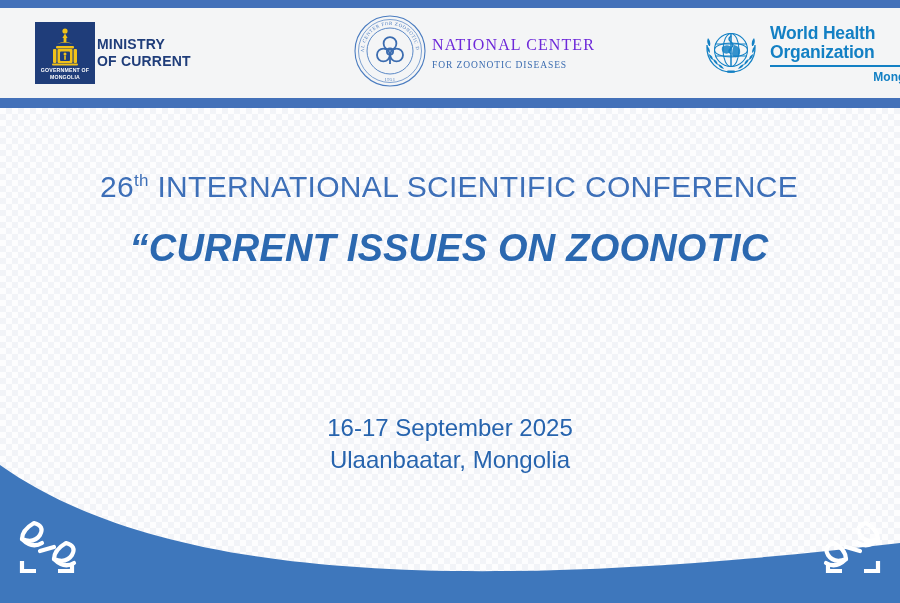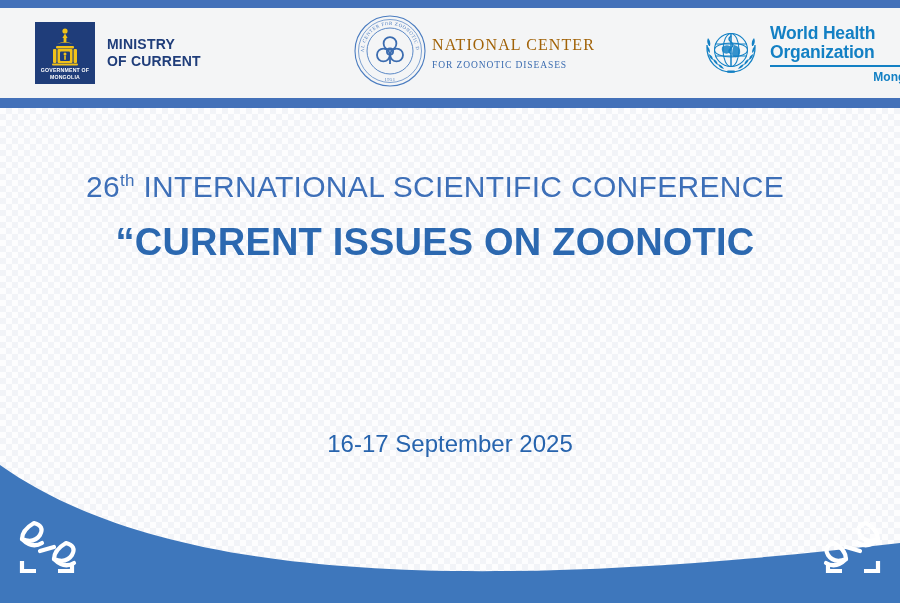--- a/index.html
+++ b/index.html
@@ -27,40 +27,40 @@
     position:absolute;left:0;top:8px;width:900px;height:90px;
     background:#f4f5f6;
     display:flex;align-items:center;
   }
   .logo-slot{position:relative;height:90px;display:flex;align-items:center;}
   .logo-moh{margin-left:35px;}
   .logo-nczd{position:absolute;left:352px;top:0;}
   .logo-who{position:absolute;left:700px;top:0;}
 
   
-  .moh-wrap{display:flex;align-items:center;gap:12px;}
+  .moh-wrap{display:flex;align-items:center;gap:2px;}
   .moh-crest{
     width:60px;height:62px;background:#1f3d7a;
     position:relative;display:block;
   }
   .moh-crest-text{
     position:absolute;left:0;right:0;bottom:4px;
     text-align:center;color:#ffffff;
     font-size:5.2px;font-weight:bold;letter-spacing:.2px;line-height:6.4px;
   }
   .moh-label{
     color:#1f3d7a;font-size:14px;font-weight:bold;
     line-height:17px;letter-spacing:.2px;
   }
 
   
   .nczd-wrap{display:flex;align-items:center;gap:4px;}
   .nczd-text{line-height:1;padding-top:2px;}
   .nczd-line1{
-    color:#a16207;font-family:"Liberation Serif", serif;
+    color:#6d28d9;font-family:"Liberation Serif", serif;
     font-size:16px;letter-spacing:1.1px;
   }
   .nczd-line2{
     color:#3b6cb0;font-family:"Liberation Serif", serif;
     font-size:9.5px;letter-spacing:.9px;margin-top:8px;
   }
 
   
   .who-wrap{display:flex;align-items:center;gap:8px;}
   .who-text{line-height:1;}
@@ -88,33 +88,33 @@
     background-color:#fdfdfe;
     background-image:
       linear-gradient(45deg, rgba(0,40,110,.045) 25%, transparent 25%, transparent 75%, rgba(0,40,110,.045) 75%),
       linear-gradient(45deg, rgba(0,40,110,.045) 25%, transparent 25%, transparent 75%, rgba(0,40,110,.045) 75%);
     background-size:12px 12px, 12px 12px;
     background-position:0 0, 6px 6px;
   }
 
   
   .title-block{
-    position:absolute;left:0;top:170px;width:870px;text-align:center;
+    position:absolute;left:0;top:170px;width:870px;text-align:center;padding-left:14px;
   }
   .conf-line{
     color:#3d6fb8;font-size:30px;letter-spacing:.3px;line-height:34px;
     white-space:nowrap;
   }
   .conf-line sup{font-size:17px;vertical-align:super;line-height:0;}
   .conf-title{
     color:#2b68b0;font-size:38px;font-weight:bold;
-    line-height:49px;letter-spacing:.2px;margin-top:14px;
+    line-height:49px;letter-spacing:.2px;margin-top:20px;font-style:italic;
   }
   .meta-block{
-    position:absolute;left:0;top:428px;width:900px;text-align:center;
+    position:absolute;left:0;top:412px;width:900px;text-align:center;
   }
   .meta-line{
     color:#2764ae;font-size:24px;line-height:32px;
   }
 
   
   .wave-layer{
     position:absolute;left:0;bottom:0;width:900px;height:160px;
   }
   .wave-layer svg{display:block;width:900px;height:160px;}
@@ -255,20 +255,21 @@
 
   <div class="title-block">
     <div class="conf-line"><span>26</span><sup>th</sup><span> INTERNATIONAL SCIENTIFIC CONFERENCE</span></div>
     <div class="conf-title">
       <div>“CURRENT ISSUES ON ZOONOTIC</div>
     </div>
   </div>
 
   <div class="meta-block">
     <div class="meta-line">16-17 September 2025</div>
+    <div class="meta-line">Ulaanbaatar, Mongolia</div>
   </div>
 
   <div class="wave-layer">
     <svg viewBox="0 0 900 160" preserveAspectRatio="none" aria-hidden="true">
       <path d="M0,66 C210,150 470,168 900,108 L900,160 L0,160 Z" fill="#dedfdb"></path>
       <path d="M0,22 C150,128 420,156 900,100 L900,160 L0,160 Z" fill="#3e77bc"></path>
     </svg>
   </div>
 
   <div class="knot knot-left">

